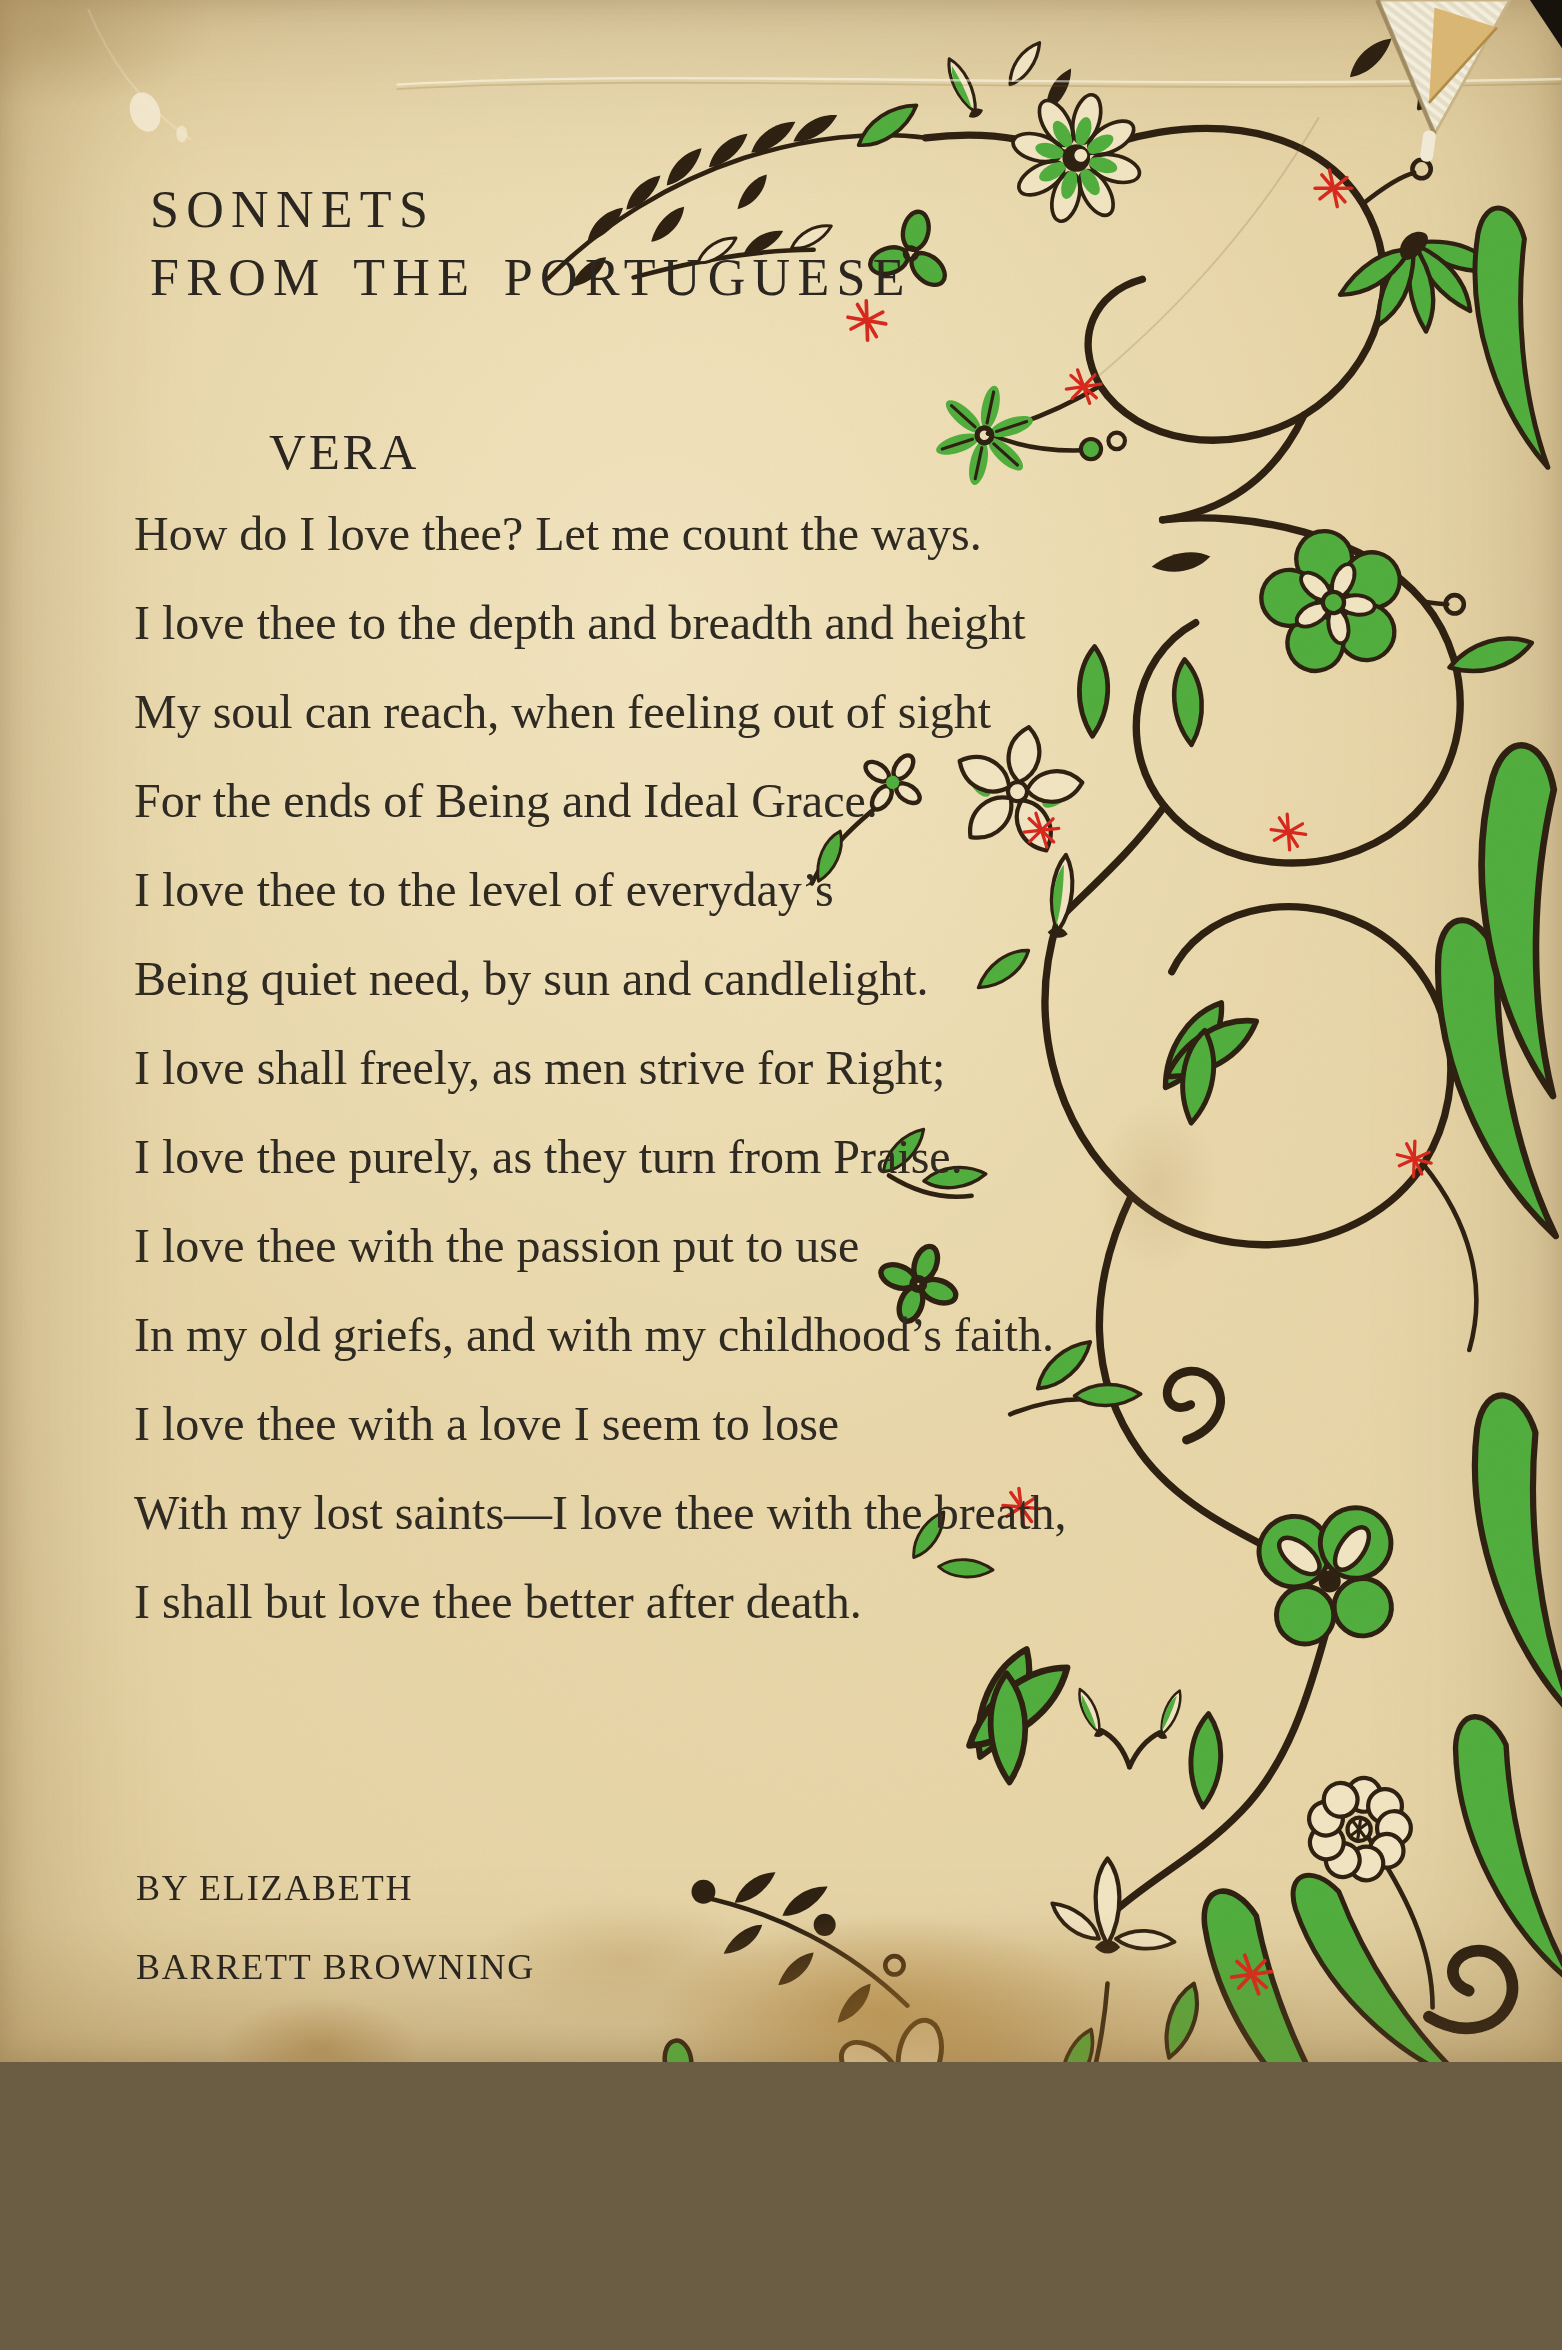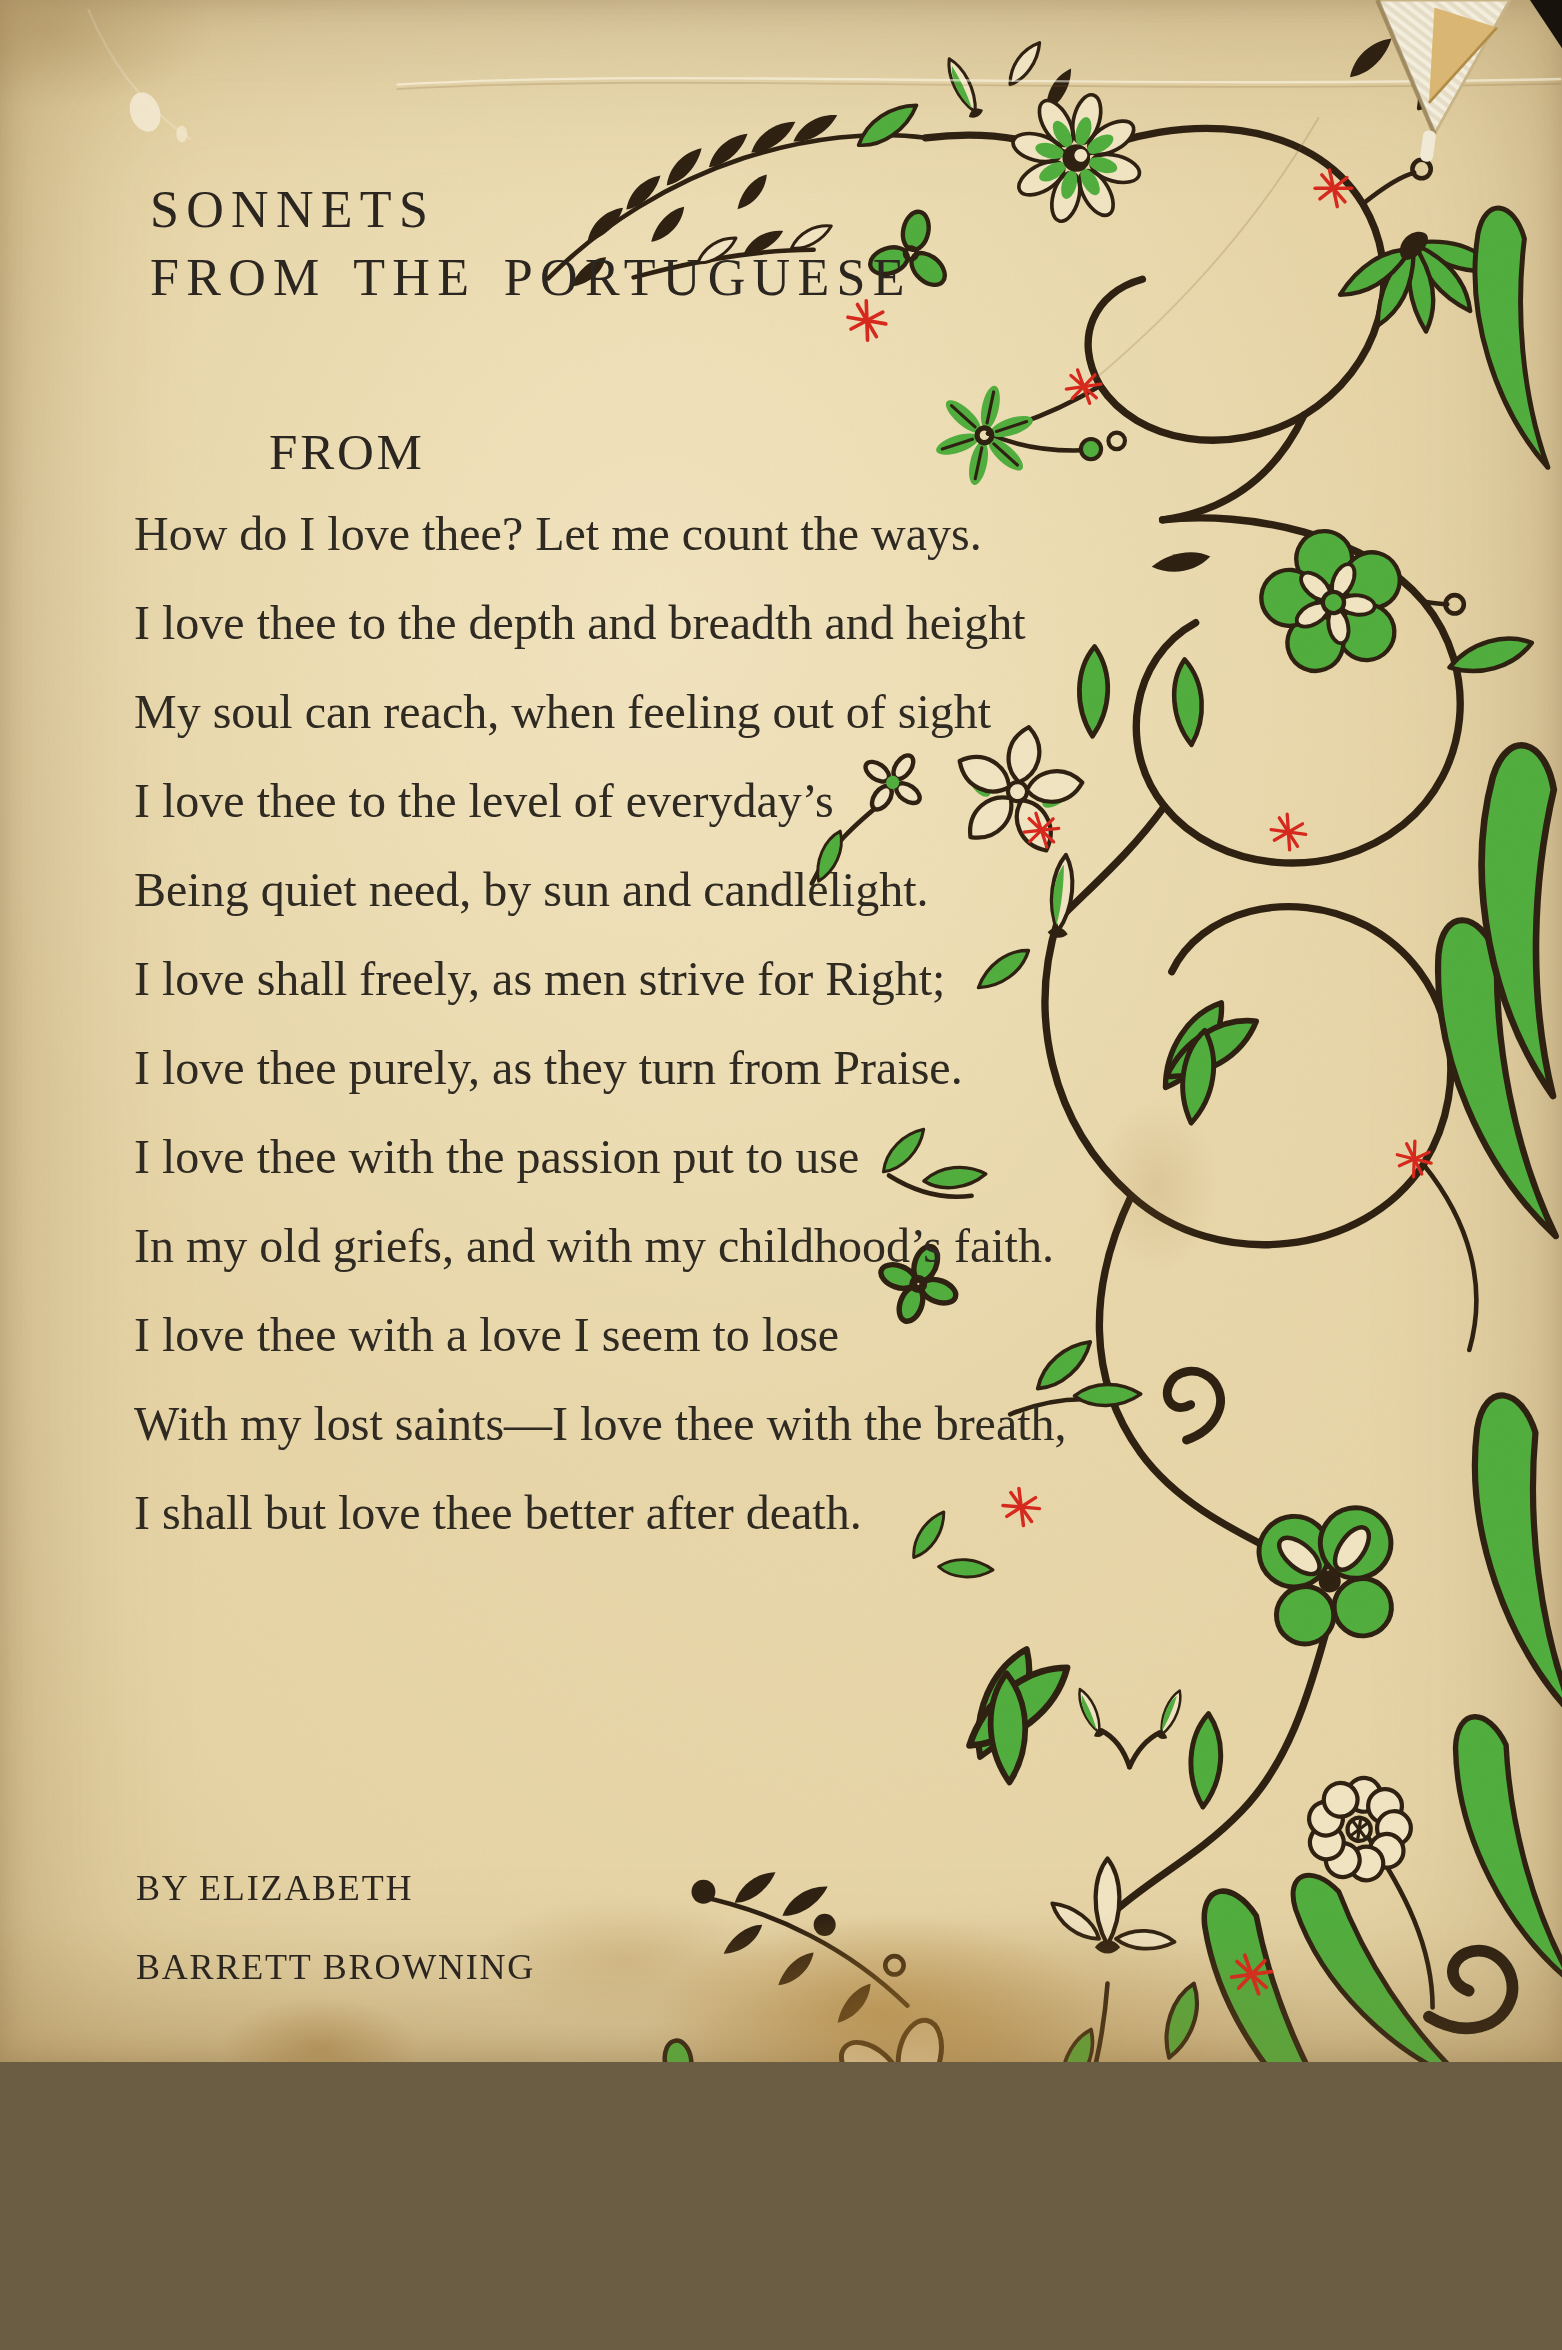--- a/index.html
+++ b/index.html
@@ -448,26 +448,27 @@
     </g>
   </svg>
 
   <div class="stains"></div>
 
   <header class="title">
     <div>SONNETS</div>
     <div>FROM THE PORTUGUESE</div>
   </header>
 
-  <div class="numeral">FROM</div>
+  <div class="numeral">VERA</div>
 
   <div class="poem">
     <div class="pl">How do I love thee? Let me count the ways.</div>
     <div class="pl">I love thee to the depth and breadth and height</div>
     <div class="pl">My soul can reach, when feeling out of sight</div>
+    <div class="pl">For the ends of Being and Ideal Grace.</div>
     <div class="pl">I love thee to the level of everyday’s</div>
     <div class="pl">Being quiet need, by sun and candlelight.</div>
     <div class="pl">I love shall freely, as men strive for Right;</div>
     <div class="pl">I love thee purely, as they turn from Praise.</div>
     <div class="pl">I love thee with the passion put to use</div>
     <div class="pl">In my old griefs, and with my childhood’s faith.</div>
     <div class="pl">I love thee with a love I seem to lose</div>
     <div class="pl">With my lost saints—I love thee with the breath,</div>
     <div class="pl">I shall but love thee better after death.</div>
   </div>

